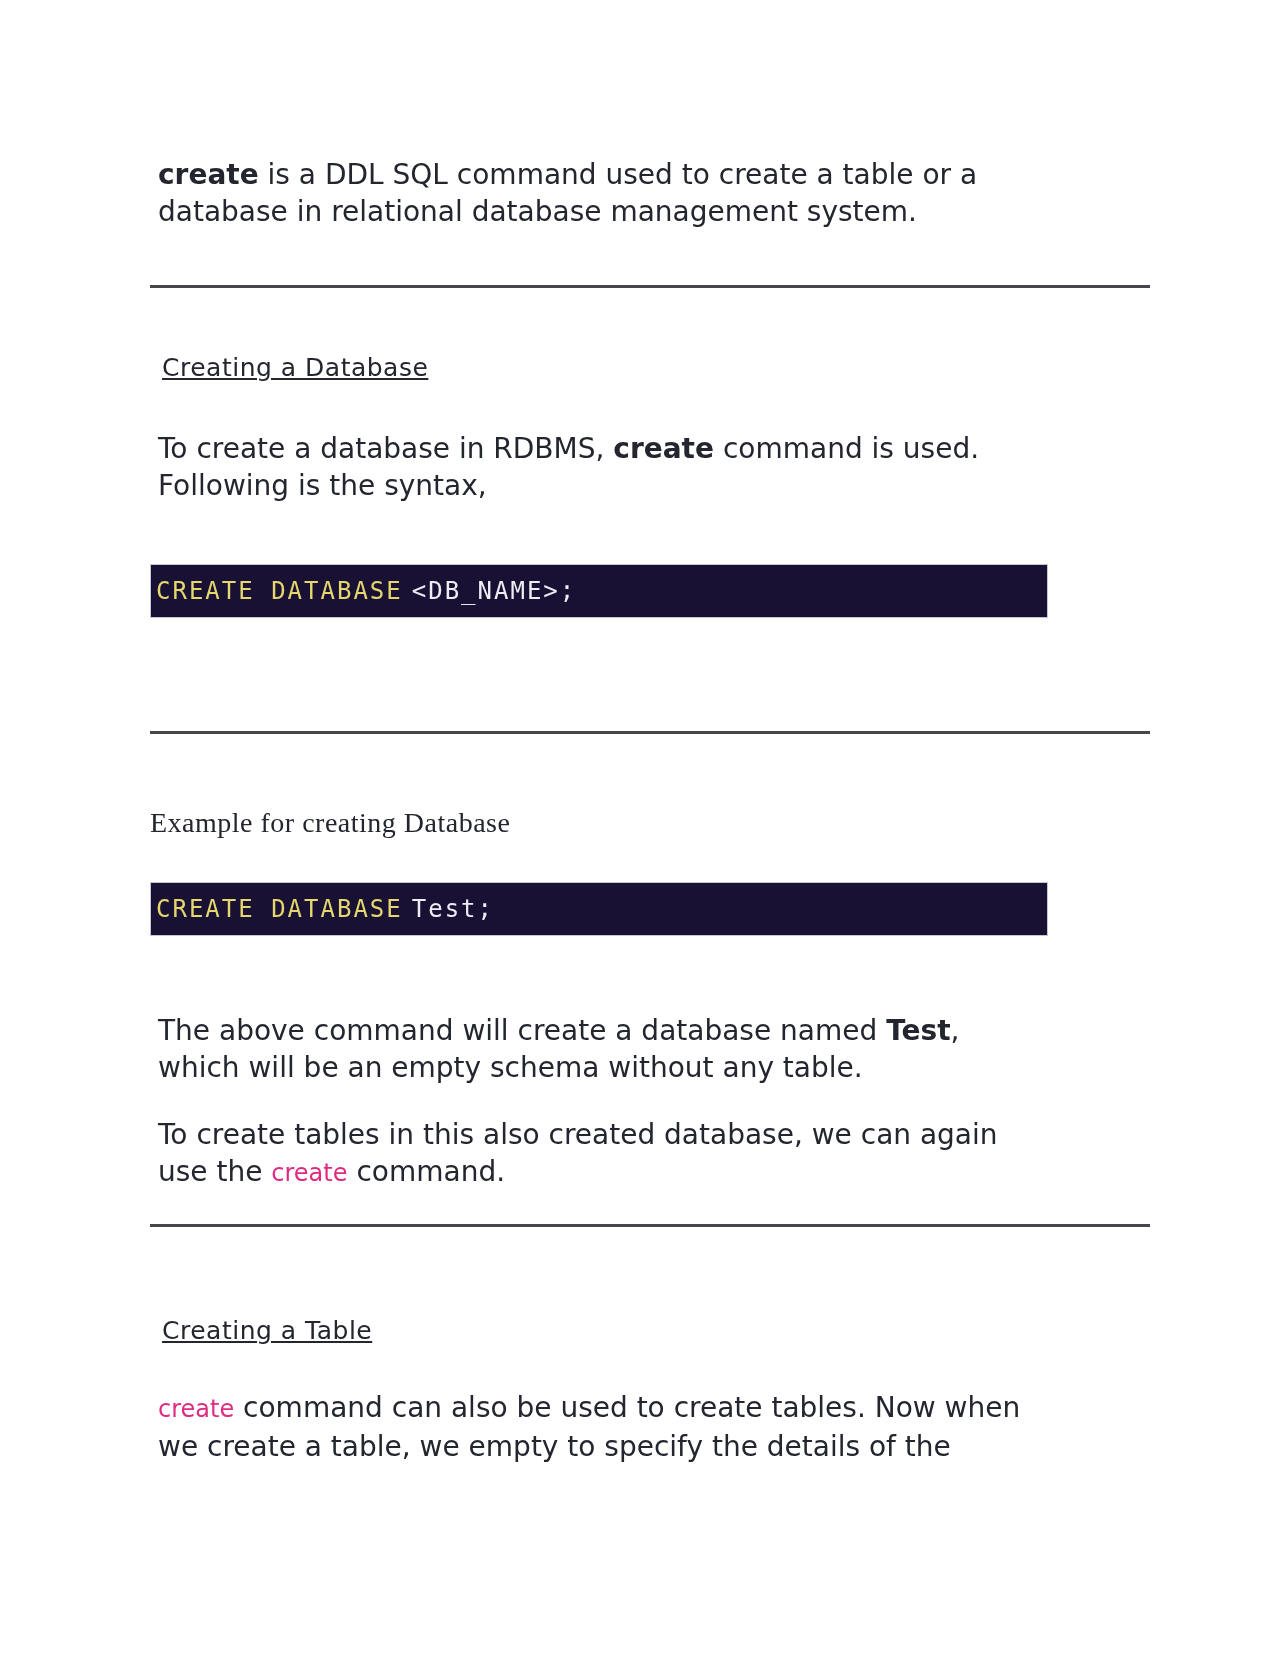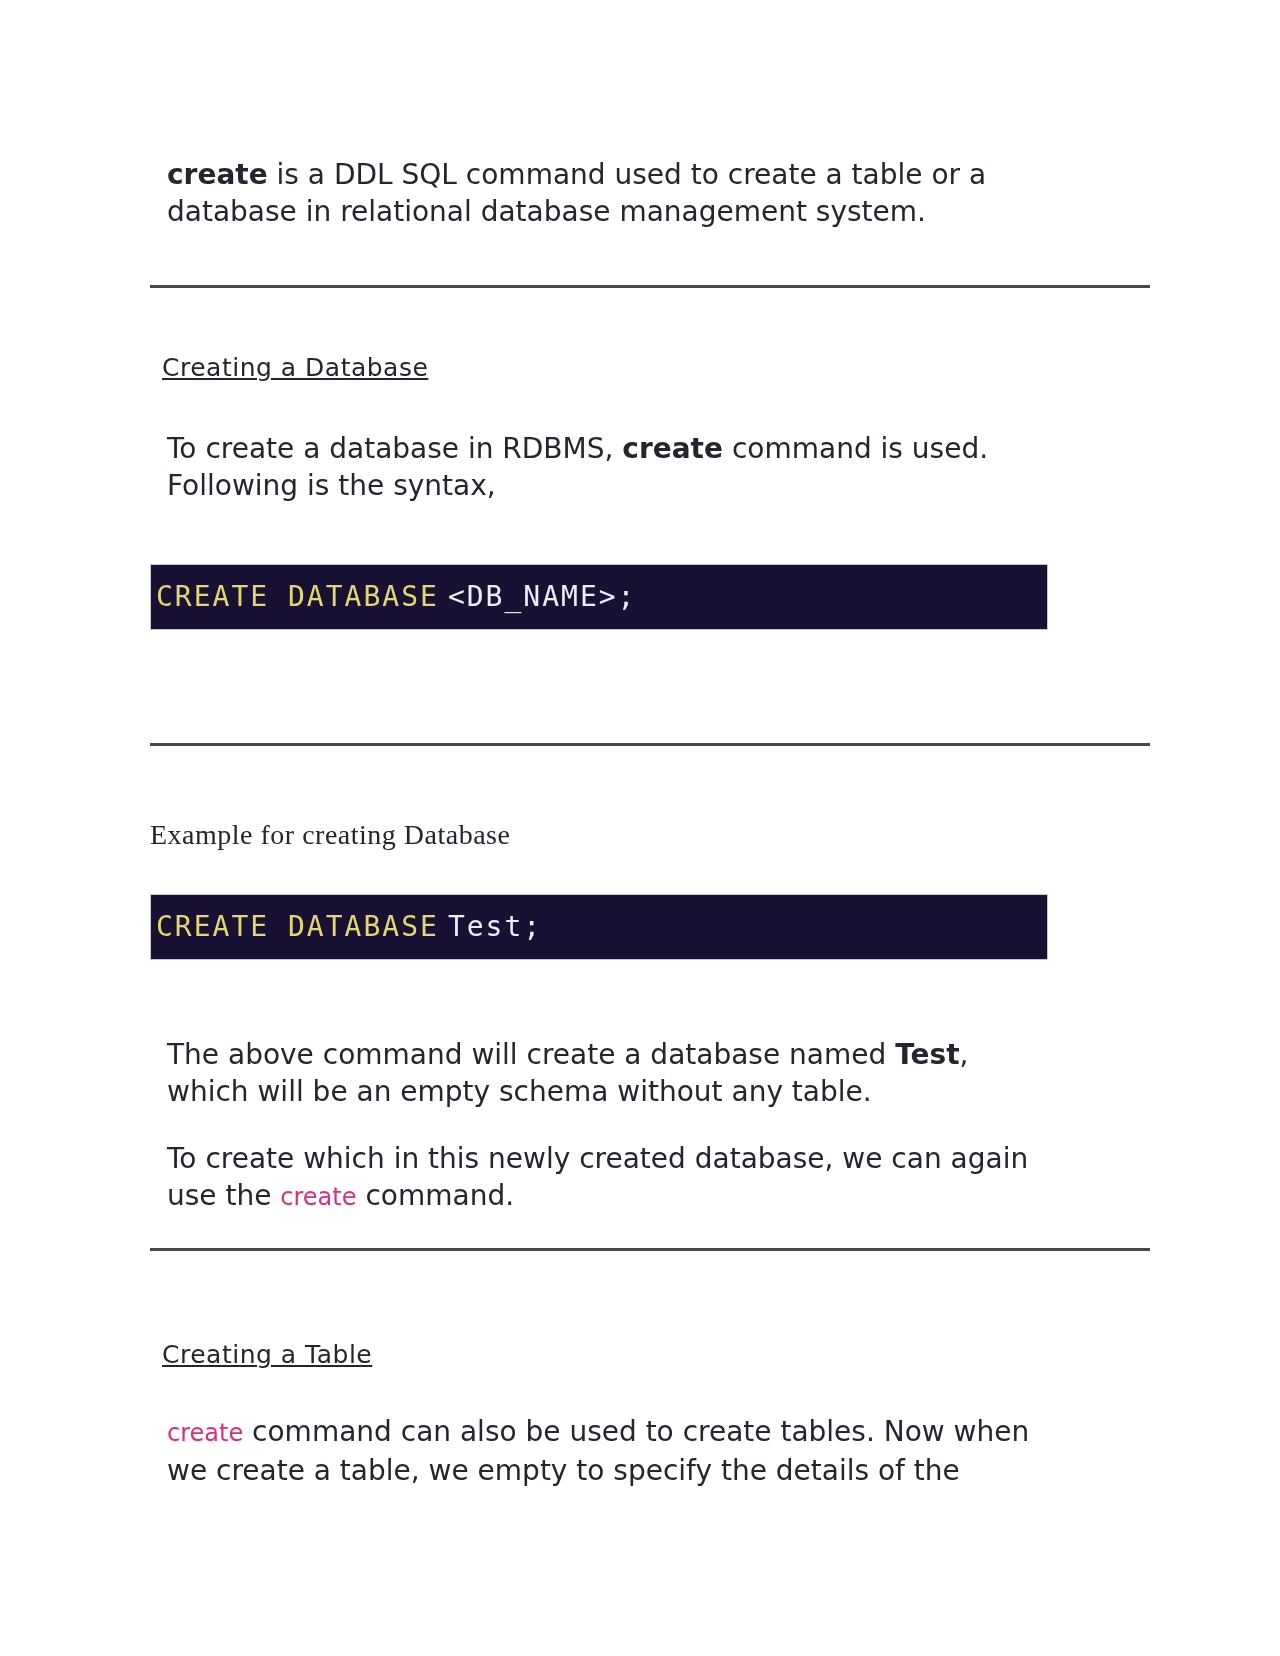--- a/index.html
+++ b/index.html
@@ -17,21 +17,21 @@
   h1.title {
     margin: 0;
     font-size: 50px;
     line-height: 60px;
     font-weight: 400;
     letter-spacing: 0.5px;
     white-space: nowrap;
   }
   .pink { color: #df2a80; }
   p.para {
-    margin: 17px;
+    margin: 8px;
     font-size: 28px;
     line-height: 37px;
     font-weight: 400;
   }
   .line { display: block; white-space: nowrap; }
   b.seg-bold { font-weight: 700; color: #24262f; }
   .inline-code {
     color: #df2a80;
     font-size: 24px;
   }
@@ -55,25 +55,25 @@
   }
   h2.heading-database { margin-top: 58px; }
   h2.heading-table { margin-top: 82px; }
   p.syntax-intro { margin-top: 40px; }
   .code-block {
     margin-top: 60px;
     width: 898px;
     background: #191133;
     border: 1px solid #c6c6d2;
     font-family: "DejaVu Sans Mono", monospace;
-    font-size: 28px;
+    font-size: 24px;
     line-height: 36px;
     letter-spacing: 2px;
     color: #ededf3;
-    padding: 14px 5px;
+    padding: 8px 5px;
     white-space: nowrap;
     overflow: hidden;
   }
   .code-block .code-keyword { color: #e5d66d; }
   .code-block .code-value { color: #ededf3; margin-left: 9px; }
   h4.example-heading {
     margin: 72px 0 0 0;
     font-size: 28px;
     line-height: 34px;
     font-weight: 500;
@@ -112,21 +112,21 @@
   <h4 class="example-heading">Example for creating Database</h4>
 
   <div class="code-block example"><span class="code-keyword">CREATE DATABASE</span><span class="code-value">Test;</span></div>
 
   <p class="para result-para">
     <span class="line"><span>The above command will create a database named </span><b class="seg-bold">Test</b><span>,</span></span>
     <span class="line"><span>which will be an empty schema without any table.</span></span>
   </p>
 
   <p class="para next-para">
-    <span class="line"><span>To create which in this newly created database, we can again</span></span>
+    <span class="line"><span>To create tables in this also created database, we can again</span></span>
     <span class="line"><span>use the </span><span class="inline-code">create</span><span> command.</span></span>
   </p>
 
   <hr class="divider divider-3">
 
   <h2 class="section-heading heading-table">Creating a Table</h2>
 
   <p class="para table-intro">
     <span class="line"><span class="inline-code">create</span><span> command can also be used to create tables. Now when</span></span>
     <span class="line"><span>we create a table, we empty to specify the details of the</span></span>

